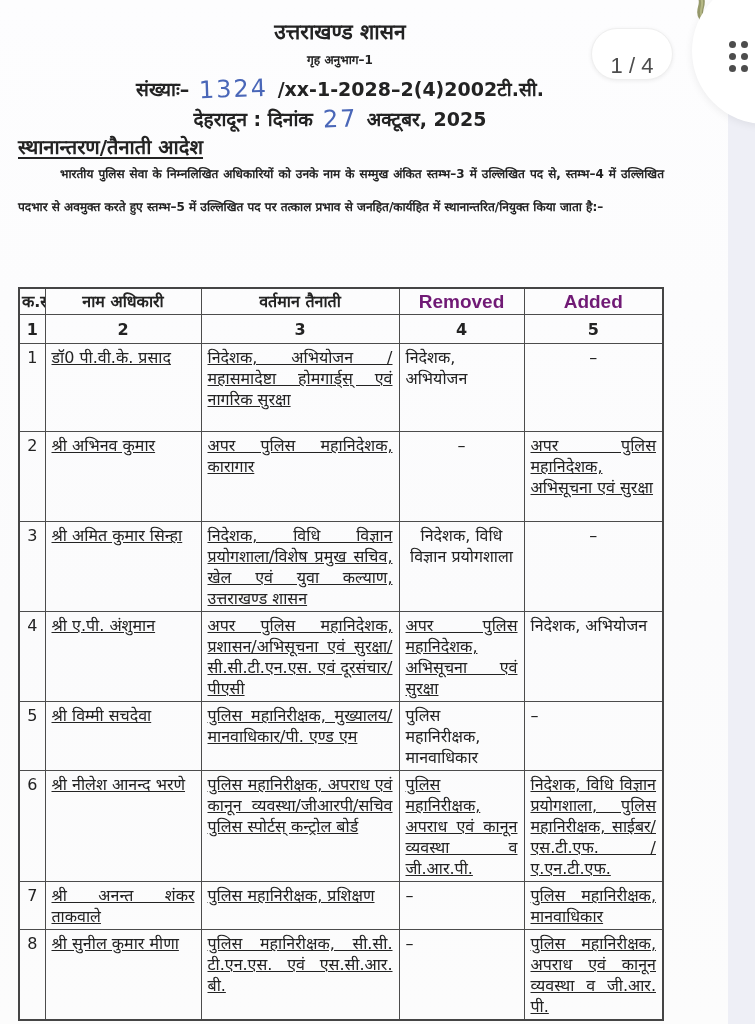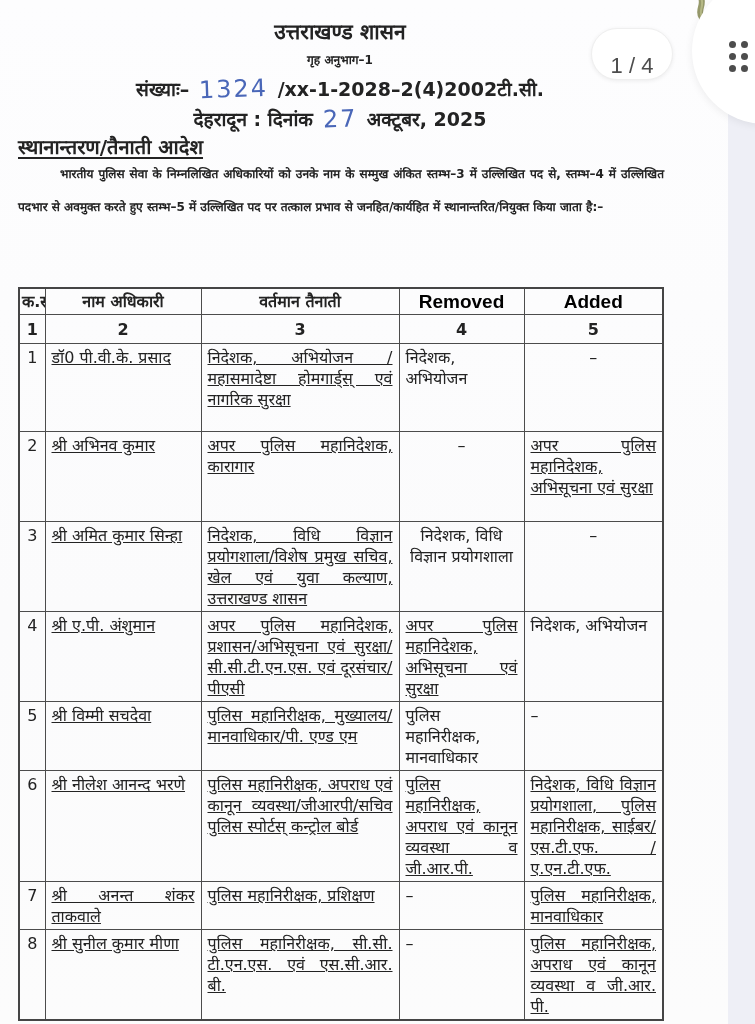--- a/index.html
+++ b/index.html
@@ -81,21 +81,21 @@
   }
   table.order col.c1{width:26px} table.order col.c2{width:156px}
   table.order col.c3{width:198px} table.order col.c4{width:125px}
   table.order col.c5{width:139px}
   table.order td, table.order th {
     border:1px solid #4c4c4c; vertical-align:top; padding:3px 6px 2px 6px;
     overflow:hidden; font-weight:500;
   }
   table.order { border:2px solid #454545; }
   tr.hrow th { text-align:center; vertical-align:middle; font-weight:700; padding:2px 2px; }
-  th.en { font-family:"Liberation Sans", sans-serif; font-weight:500; font-size:19px; color:#000000; }
+  th.en { font-family:"Liberation Sans", sans-serif; font-weight:500; font-size:19px; color:#701a75; }
   tr.h1{height:26px} tr.h2{height:29px}
   tr.r1{height:88px} tr.r2{height:90px} tr.r3{height:90px} tr.r4{height:90px}
   tr.r5{height:65px} tr.r6{height:111px} tr.r7{height:46px} tr.r8{height:90px}
   td.sn { text-align:center; padding-left:2px; padding-right:2px; }
   td.j  { text-align:justify;text-decoration:underline; }
   td.c  { text-align:center; }
 </style>
 </head>
 <body>
 

